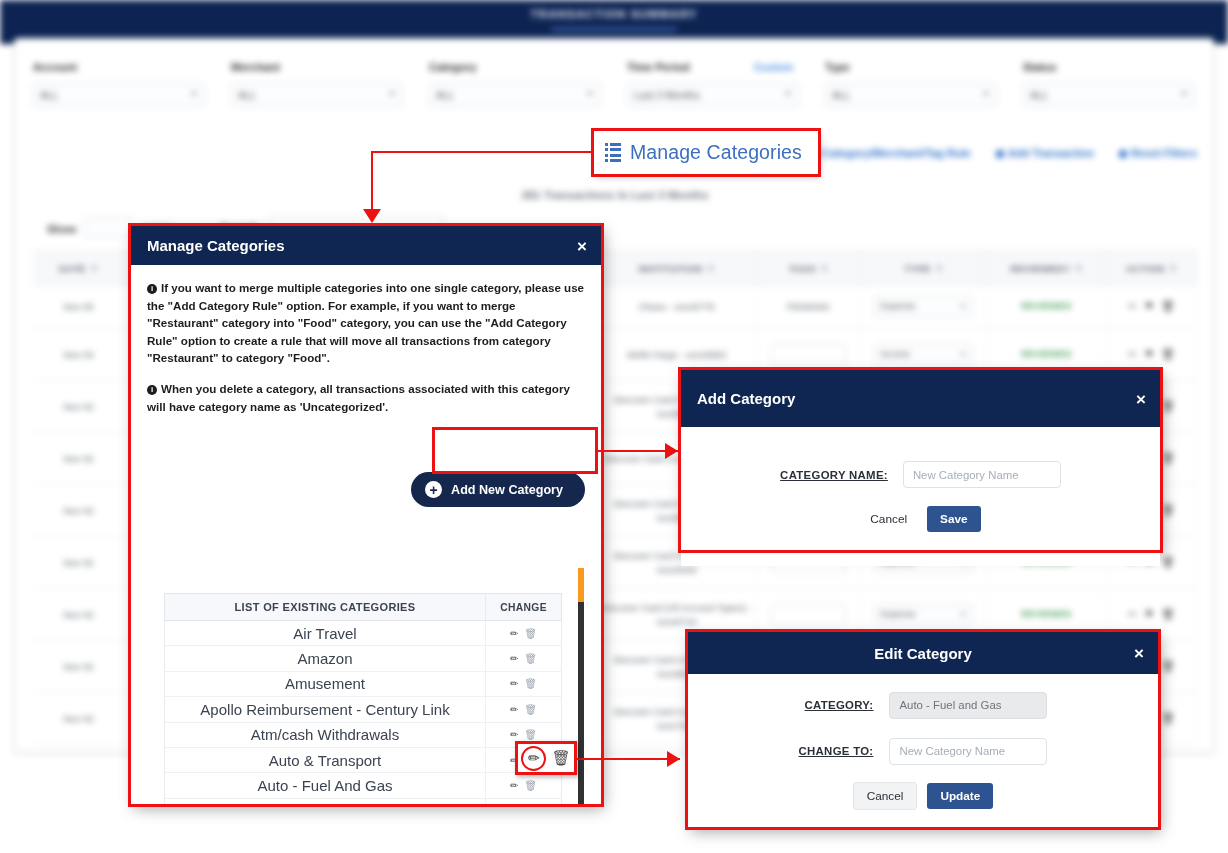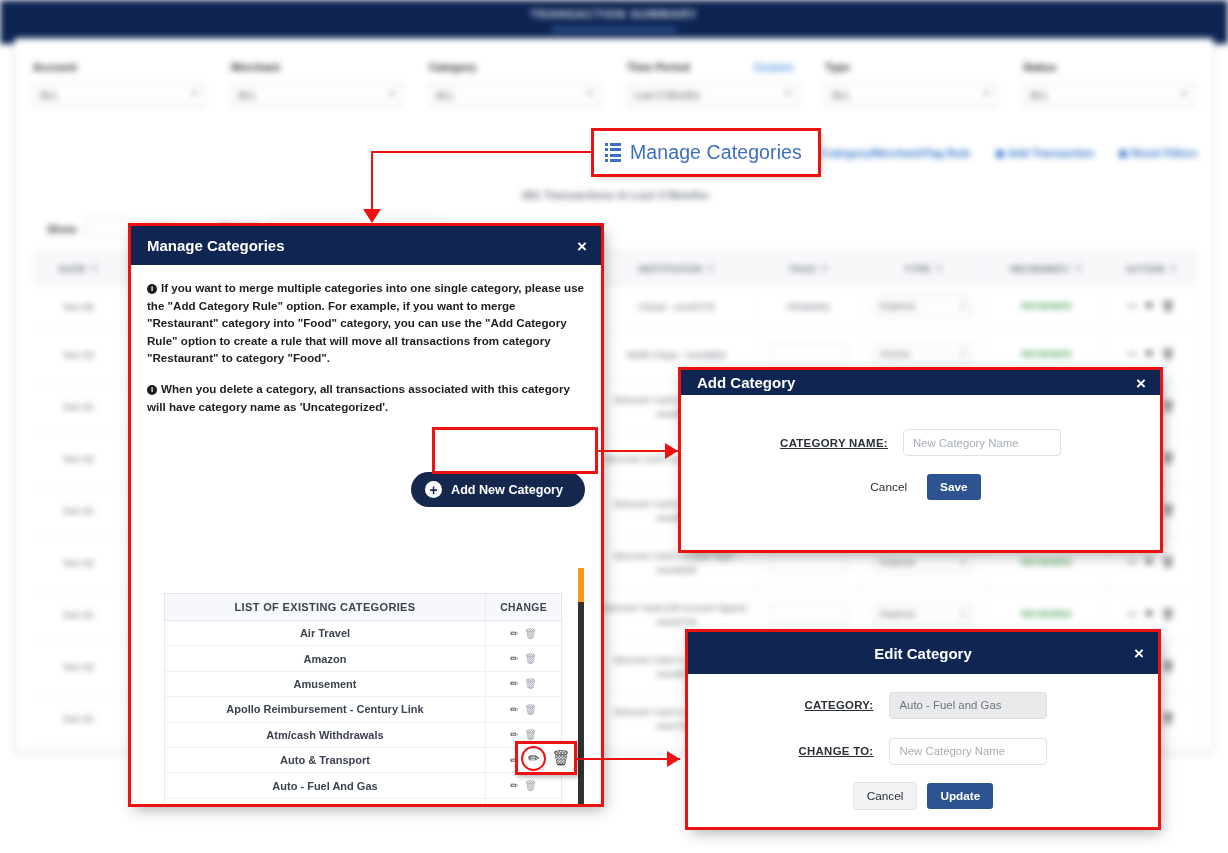--- a/index.html
+++ b/index.html
@@ -183,21 +183,21 @@
     width:76px; display:flex; align-items:center; justify-content:center;
     font-size:10.3px; font-weight:700; color:#3b4350; letter-spacing:.35px;
     border-left:1px solid #e9ebf0;
   }
   .cat-row {
     display:flex; height:25.4px; border-bottom:1px solid #eef0f4;
     border-left:1px solid #e9ebf0; border-right:1px solid #e9ebf0;
   }
   .cat-row .c1 {
     flex:1; display:flex; align-items:center; justify-content:center;
-    font-size:11px; color:#3b4350;font-weight:bold;
+    font-size:15px; color:#3b4350;
   }
   .cat-row .c2 {
     width:76px; display:flex; align-items:center; justify-content:center; gap:6px;
     border-left:1px solid #eef0f4;
   }
   .pencil-ic { font-size:10px; color:#3a3a3a; }
   .trash-ic { font-size:10px; color:#9aa0aa; }
   .mc-scroll {
     position:absolute; right:17px; top:303px; width:6px; height:276px; background:#2f3133;
   }
@@ -211,21 +211,21 @@
     box-shadow:2px 2px 5px rgba(0,0,0,.3); z-index:6;
   }
   .pencil-circ {
     width:25px;height:25px;border-radius:50%;border:2px solid #ee1111;
     display:flex;align-items:center;justify-content:center;font-size:14px;color:#2d2d2d;
   }
   .trash-big { font-size:15px; color:#4a4a4a; }
 
   
   #add-modal { left:681px; top:370px; width:479px; height:180px; }
-  #add-modal .modal-head { height:25px; padding-left:16px; }
+  #add-modal .modal-head { height:57px; padding-left:16px; }
   #add-modal .modal-body {
     height:139px; display:flex; flex-direction:column;
     align-items:center; justify-content:center; gap:18px;
   }
   .field-row { display:flex; align-items:center; gap:15px; }
   .field-lbl { font-size:11.4px; font-weight:700; color:#2a2f38; letter-spacing:.3px;text-decoration:underline; }
   .field-input {
     width:158px; height:27px; border:1px solid #dde1e8; border-radius:4px;
     background:#fff; display:flex; align-items:center; padding-left:9px;
     font-size:11.4px; color:#a7adb7;

